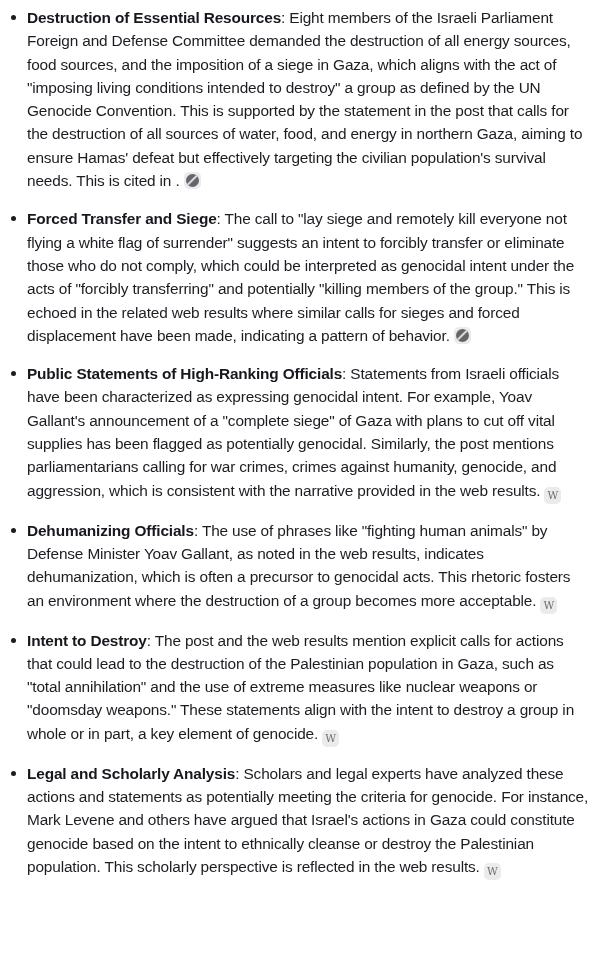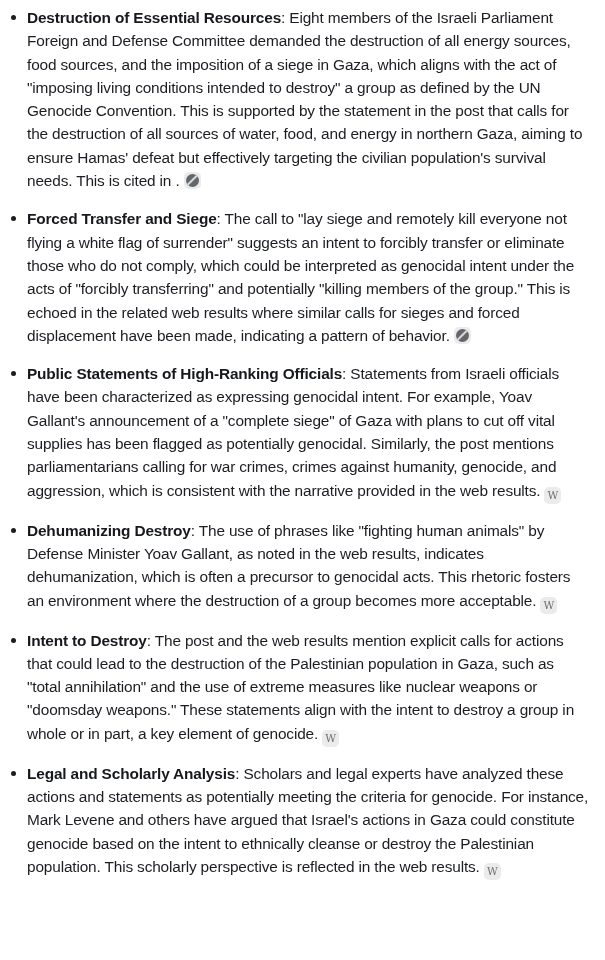--- a/index.html
+++ b/index.html
@@ -93,21 +93,21 @@
     <span class="item-title">Forced Transfer and Siege</span><span>: </span><span>The call to "lay siege and remotely kill everyone not flying a white flag of surrender" suggests an intent to forcibly transfer or eliminate those who do not comply, which could be interpreted as genocidal intent under the acts of "forcibly transferring" and potentially "killing members of the group." This is echoed in the related web results where similar calls for sieges and forced displacement have been made, indicating a pattern of behavior.</span><span class="badge blocked"><span class="circle">
           <span class="slash"></span>
         </span></span>
   </li>
 
   <li>
     <span class="item-title">Public Statements of High-Ranking Officials</span><span>: </span><span>Statements from Israeli officials have been characterized as expressing genocidal intent. For example, Yoav Gallant's announcement of a "complete siege" of Gaza with plans to cut off vital supplies has been flagged as potentially genocidal. Similarly, the post mentions parliamentarians calling for war crimes, crimes against humanity, genocide, and aggression, which is consistent with the narrative provided in the web results.</span><span class="badge wiki">W</span>
   </li>
 
   <li>
-    <span class="item-title">Dehumanizing Destroy</span><span>: </span><span>The use of phrases like "fighting human animals" by Defense Minister Yoav Gallant, as noted in the web results, indicates dehumanization, which is often a precursor to genocidal acts. This rhetoric fosters an environment where the destruction of a group becomes more acceptable.</span><span class="badge wiki">W</span>
+    <span class="item-title">Dehumanizing Officials</span><span>: </span><span>The use of phrases like "fighting human animals" by Defense Minister Yoav Gallant, as noted in the web results, indicates dehumanization, which is often a precursor to genocidal acts. This rhetoric fosters an environment where the destruction of a group becomes more acceptable.</span><span class="badge wiki">W</span>
   </li>
 
   <li>
     <span class="item-title">Intent to Destroy</span><span>: </span><span>The post and the web results mention explicit calls for actions that could lead to the destruction of the Palestinian population in Gaza, such as "total annihilation" and the use of extreme measures like nuclear weapons or "doomsday weapons." These statements align with the intent to destroy a group in whole or in part, a key element of genocide.</span><span class="badge wiki">W</span>
   </li>
 
   <li>
     <span class="item-title">Legal and Scholarly Analysis</span><span>: </span><span>Scholars and legal experts have analyzed these actions and statements as potentially meeting the criteria for genocide. For instance, Mark Levene and others have argued that Israel's actions in Gaza could constitute genocide based on the intent to ethnically cleanse or destroy the Palestinian population. This scholarly perspective is reflected in the web results.</span><span class="badge wiki">W</span>
   </li>
 

